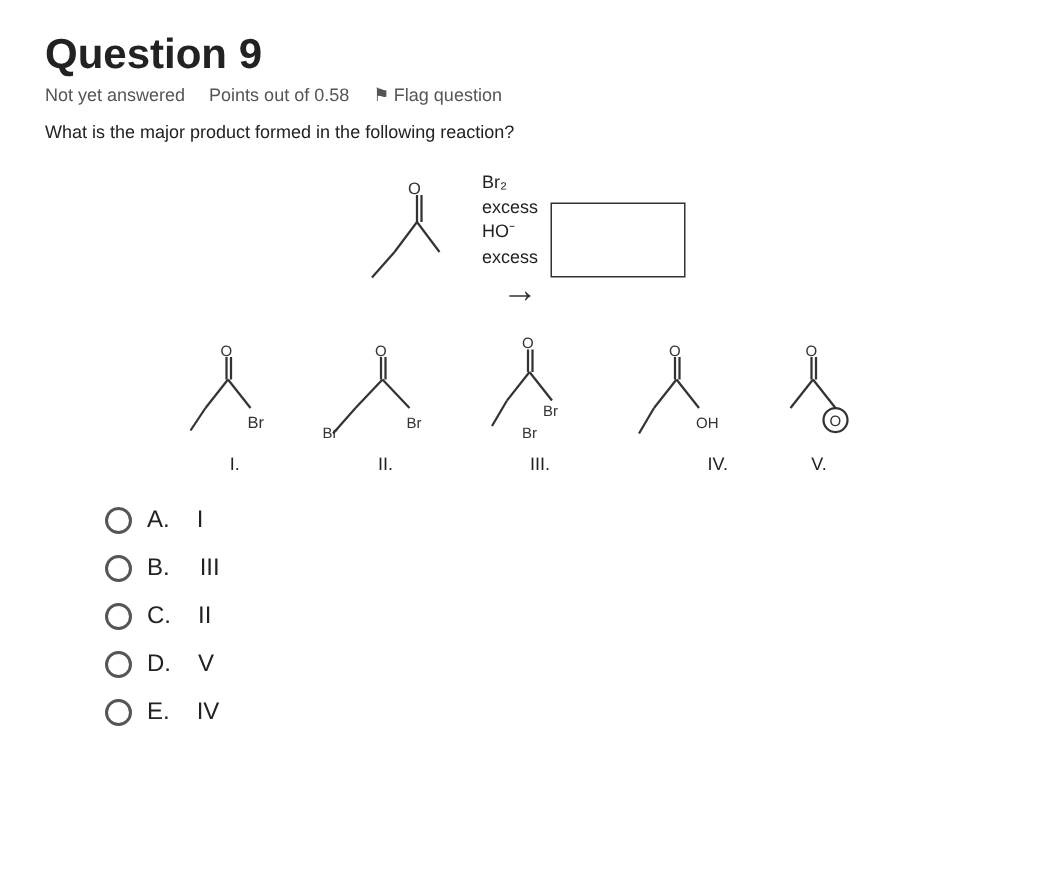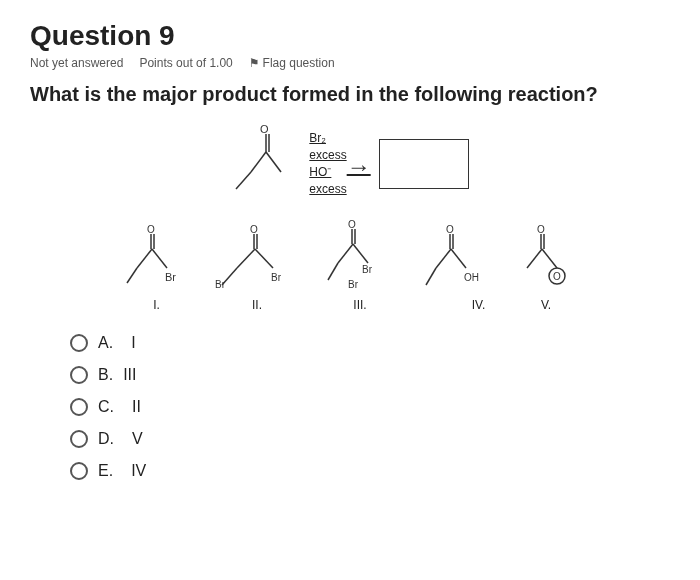--- a/index.html
+++ b/index.html
@@ -23,22 +23,22 @@
       color: #555;
       margin-bottom: 10px;
     }
     .flag-link {
       color: #555;
       display: flex;
       align-items: center;
       gap: 3px;
     }
     .question-text {
-      font-size: 20px;
-      font-weight: bold;
+      font-size: 12px;
+      font-weight: normal;
       margin-bottom: 16px;
       line-height: 1.4;
     }
     .reaction-box {
       border: 1.5px solid #333;
       width: 90px;
       height: 50px;
       display: inline-block;
     }
     .options-list {
@@ -67,21 +67,21 @@
       font-family: Arial, sans-serif;
     }
   </style>
 </head>
 <body>
 
 <div class="question-title">Question 9</div>
 
 <div class="meta-row">
   <span>Not yet answered</span>
-  <span>Points out of 1.00</span>
+  <span>Points out of 0.58</span>
   <span class="flag-link">
     <span>⚑</span>
     <span>Flag question</span>
   </span>
 </div>
 
 <div class="question-text">What is the major product formed in the following reaction?</div>
 
 <div style="display:flex; align-items:center; justify-content:center; gap:8px; margin-bottom:14px;">
 
@@ -92,21 +92,21 @@
 
     <line x1="38" y1="10" x2="38" y2="28" stroke="#333" stroke-width="1.5"></line>
 
     <line x1="35" y1="28" x2="20" y2="48" stroke="#333" stroke-width="1.5"></line>
 
     <line x1="35" y1="28" x2="50" y2="48" stroke="#333" stroke-width="1.5"></line>
 
     <line x1="20" y1="48" x2="5" y2="65" stroke="#333" stroke-width="1.5"></line>
   </svg>
 
-  <div style="display:flex;flex-direction:row;align-items:center;text-decoration:underline;">
+  <div style="display:flex;flex-direction:column;align-items:flex-end;">
     <div style="font-size:12px;line-height:1.4;">
       <div>Br₂</div>
       <div>excess</div>
       <div>HO⁻</div>
       <div>excess</div>
     </div>
     <div style="font-size:24px;color:#333;">→</div>
   </div>
 
   <div class="reaction-box"></div>
@@ -188,21 +188,21 @@
 
   <div class="option-item">
     <span class="radio-circle"></span>
     <span>A.</span>
     <span style="margin-left:8px;">I</span>
   </div>
 
   <div class="option-item">
     <span class="radio-circle"></span>
     <span>B.</span>
-    <span style="margin-left:0;">III</span>
+    <span style="margin-left:10px;">III</span>
   </div>
 
   <div class="option-item">
     <span class="radio-circle"></span>
     <span>C.</span>
     <span style="margin-left:8px;">II</span>
   </div>
 
   <div class="option-item">
     <span class="radio-circle"></span>

